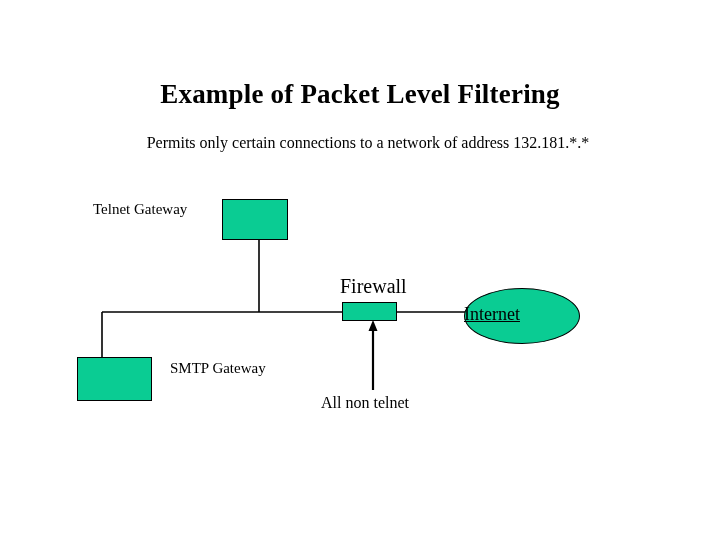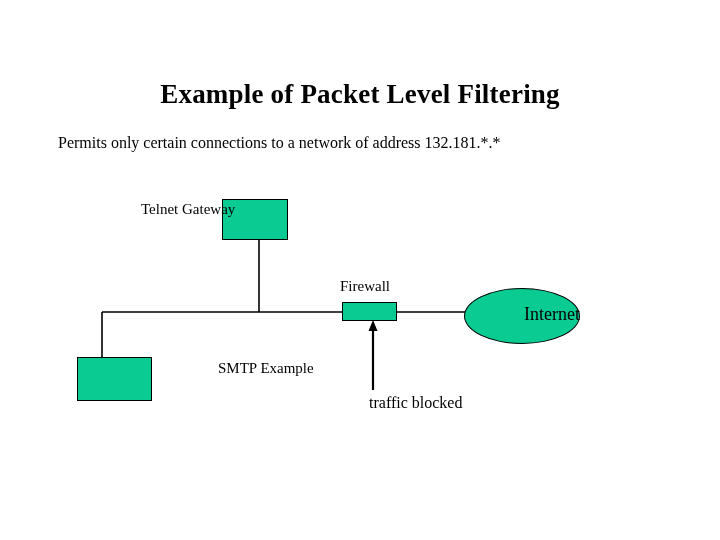--- a/index.html
+++ b/index.html
@@ -31,21 +31,21 @@
     font-weight: bold;
     line-height: 32px;
     letter-spacing: 0.2px;
     white-space: nowrap;
   }
   #slide-subtitle {
     position: absolute;
     left: 58px;
     top: 133px;
     width: 620px;
-    text-align: left;
+    text-align: center;
     font-size: 16px;
     line-height: 20px;
     white-space: nowrap;
   }
   .diagram-layer {
     position: absolute;
     left: 0;
     top: 0;
     width: 720px;
     height: 540px;
@@ -83,54 +83,54 @@
     background: #0ACC93;
     border: 1.5px solid #000000;
     border-radius: 50%;
     box-sizing: border-box;
   }
   #internet-label {
     position: absolute;
     left: 464px;
     top: 303px;
     width: 116px;
-    text-align: right;
+    text-align: left;
     font-size: 18px;
     line-height: 22px;
+    text-decoration: underline;
   }
   .label-block {
     position: absolute;
     font-size: 15px;
     line-height: 19px;
     white-space: nowrap;
     text-align: left;
   }
   #telnet-label {
     left: 93px;
     top: 200px;
   }
   #smtp-label {
     left: 170px;
     top: 359px;
   }
   #firewall-label {
     left: 340px;
     top: 276px;
-    font-size: 15px;
+    font-size: 20px;
     line-height: 21px;
   }
   #blocked-label {
     left: 321px;
     top: 390px;
     font-size: 16px;
     line-height: 25px;
   }
   .label-line {
     display: block;
-    margin-left: 48px;
   }
 </style>
 </head>
 <body>
 
 <div id="slide">
 
   <div id="slide-title">Example of Packet Level Filtering</div>
 
   <div id="slide-subtitle">Permits only certain connections to a network of address 132.181.*.*</div>
@@ -157,22 +157,22 @@
 
   <div id="internet-ellipse"></div>
 
   <div id="internet-label">Internet</div>
 
   <div id="telnet-label" class="label-block">
     <span class="label-line">Telnet Gateway</span>
   </div>
 
   <div id="smtp-label" class="label-block">
-    <span class="label-line">SMTP Example</span>
+    <span class="label-line">SMTP Gateway</span>
   </div>
 
   <div id="firewall-label" class="label-block">Firewall</div>
 
   <div id="blocked-label" class="label-block">
-    <span class="label-line">traffic blocked</span>
+    <span class="label-line">All non telnet</span>
   </div>
 
 </div>
 
 </body></html>

